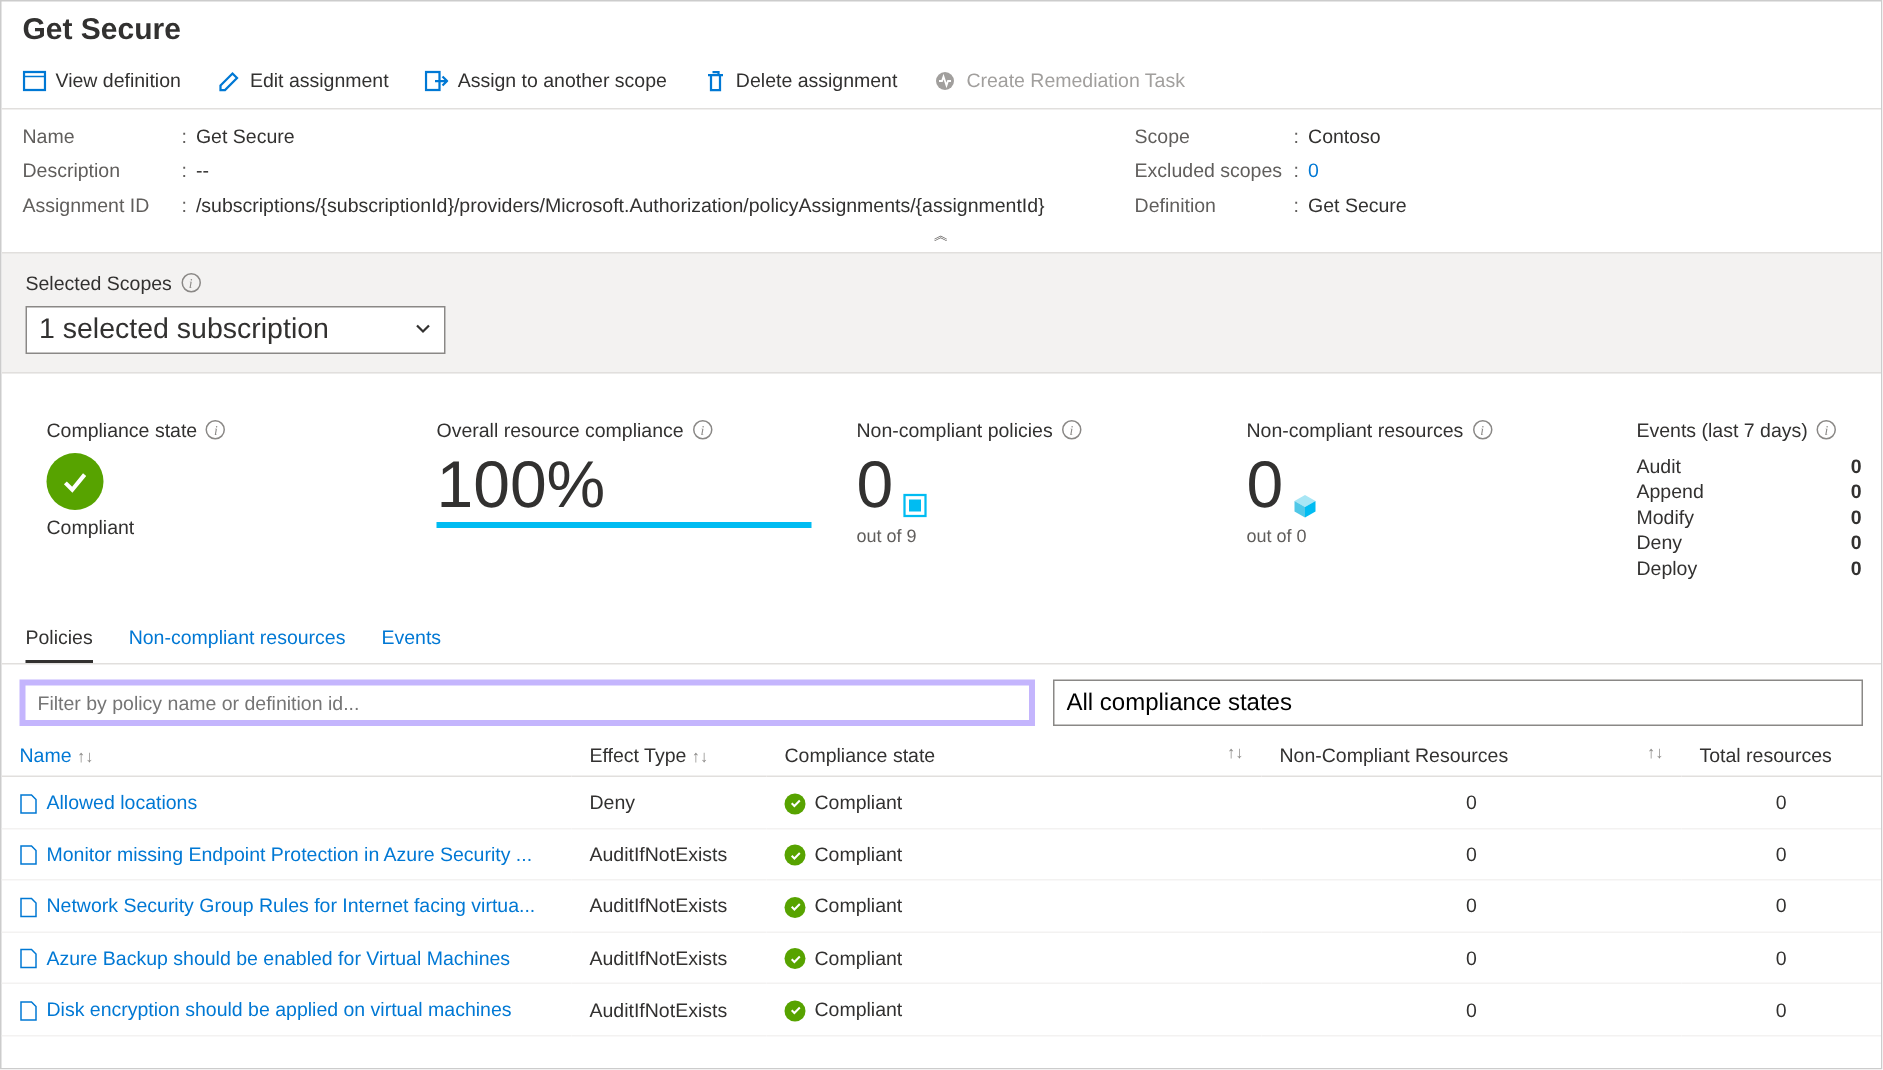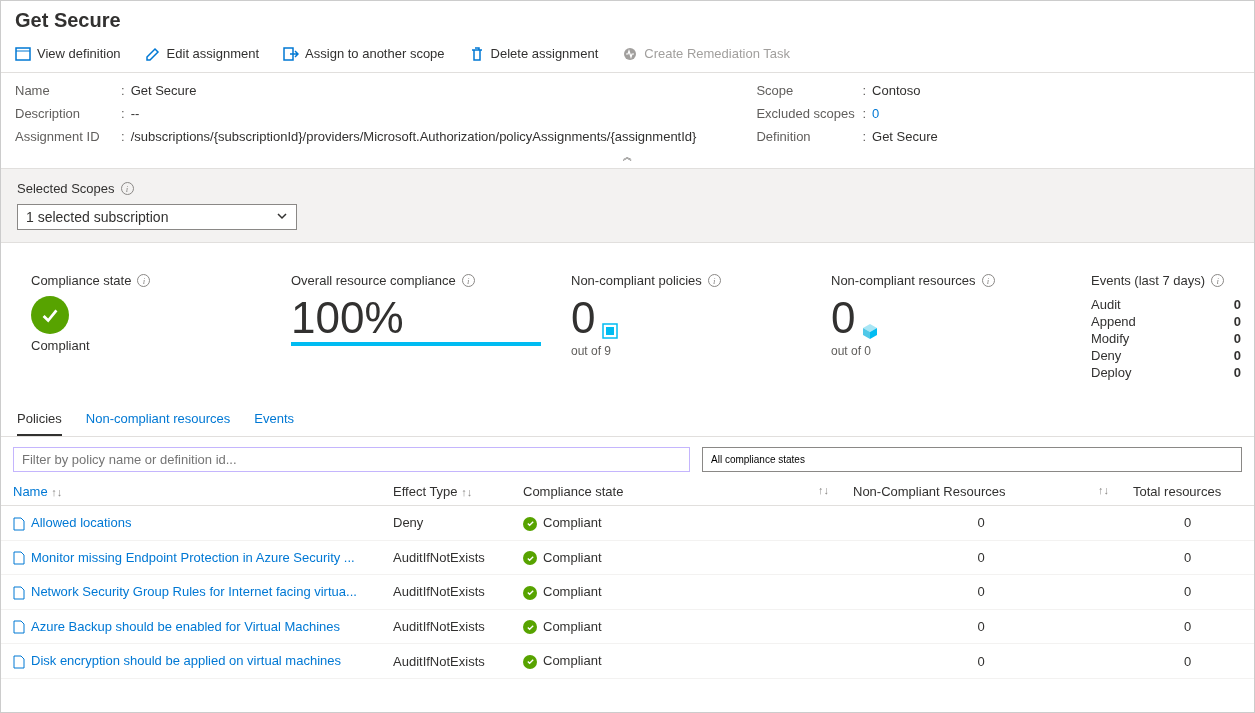--- a/index.html
+++ b/index.html
@@ -13,42 +13,42 @@
 .toolbar-item.disabled { color: #a19f9d; cursor: default; }
 .toolbar-icon { display: inline-flex; width: 16px; height: 16px; align-items: center; justify-content: center; }
 .details { display: flex; padding: 10px 14px 6px; gap: 60px; font-size: 13px; }
 .details-col { display: flex; flex-direction: column; gap: 8px; }
 .detail-row { display: flex; gap: 6px; }
 .detail-label { color: #605e5c; min-width: 100px; }
 .detail-sep { color: #605e5c; }
 .collapse-bar { text-align: center; color: #605e5c; font-size: 10px; cursor: pointer; padding-bottom: 4px; }
 .scope-section { background: #f3f2f1; padding: 12px 16px; border-top: 1px solid #e1dfdd; border-bottom: 1px solid #e1dfdd; }
 .scope-title { font-size: 13px; margin-bottom: 8px; display: flex; align-items: center; gap: 6px; }
-.scope-select { width: 280px; background: #fff; border: 1px solid #8a8886; padding: 4px 8px; display: flex; justify-content: space-between; align-items: center; cursor: pointer; font-size: 14px; }
+.scope-select { width: 280px; background: #fff; border: 1px solid #8a8886; padding: 4px 8px; display: flex; justify-content: space-between; align-items: center; cursor: pointer; font-size: 19px; }
 .info-icon { display: inline-flex; width: 13px; height: 13px; border: 1px solid #8a8886; border-radius: 50%; font-size: 9px; align-items: center; justify-content: center; color: #8a8886; font-style: italic; font-family: Georgia, serif; }
 .stats { display: flex; padding: 30px 30px 20px; gap: 20px; }
 .stat-block { flex: 1; }
 .stat-block.events { flex: 0 0 150px; }
 .stat-label { font-size: 13px; color: #323130; display: flex; align-items: center; gap: 6px; margin-bottom: 8px; }
 .big-check { width: 38px; height: 38px; background: #57a300; border-radius: 50%; display: flex; align-items: center; justify-content: center; margin: 4px 0; }
 .big-check svg { width: 22px; height: 22px; }
 .compliant-text { font-size: 13px; margin-top: 4px; }
 .big-num { font-size: 44px; font-weight: 400; line-height: 1; }
 .progress { height: 4px; background: #00bcf2; width: 250px; margin-top: 2px; }
 .zero-row { display: flex; align-items: flex-end; gap: 6px; }
 .cube-icon { width: 18px; height: 18px; display: inline-block; }
 .stat-sub { font-size: 12px; color: #605e5c; margin-top: 4px; }
 .event-row { font-size: 13px; display: flex; justify-content: space-between; padding: 1px 0; }
 .event-row b { font-weight: 600; }
 .tabs { display: flex; gap: 24px; padding: 10px 16px 0; border-bottom: 1px solid #e1dfdd; }
 .tab { padding-bottom: 8px; cursor: pointer; color: #0078d4; }
 .tab.active { color: #323130; border-bottom: 2px solid #323130; font-weight: 400; }
 .filter-row { display: flex; gap: 12px; padding: 10px 12px 6px; }
-.filter-input { flex: 1; border: 1px solid #c4b5fd; padding: 4px 8px; font-size: 13px; }
-.filter-select { flex: 0 0 540px; border: 1px solid #8a8886; padding: 4px 8px; font-size: 10px; background: #fff; }
+.filter-input { flex: 1; border: 4px solid #c4b5fd; padding: 4px 8px; font-size: 13px; }
+.filter-select { flex: 0 0 540px; border: 1px solid #8a8886; padding: 4px 8px; font-size: 16px; background: #fff; }
 .table { width: 100%; border-collapse: collapse; }
 .table th { text-align: left; font-weight: 400; color: #323130; padding: 6px 12px; font-size: 13px; border-bottom: 1px solid #e1dfdd; margin-left: 12px; }
 .table th.link { color: #0078d4; }
 .sort { color: #8a8886; font-size: 11px; }
 .table td { padding: 9px 12px; border-bottom: 1px solid #f3f2f1; font-size: 13px; vertical-align: middle; }
 .policy-link { color: #0078d4; cursor: pointer; }
 .doc-icon { display: inline-flex; width: 12px; height: 14px; margin-right: 6px; vertical-align: middle; }
 .compl-icon { width: 14px; height: 14px; background: #57a300; border-radius: 50%; display: inline-flex; align-items: center; justify-content: center; margin-right: 6px; vertical-align: middle; }
 .compl-icon svg { width: 9px; height: 9px; }
 .center { text-align: center; }

